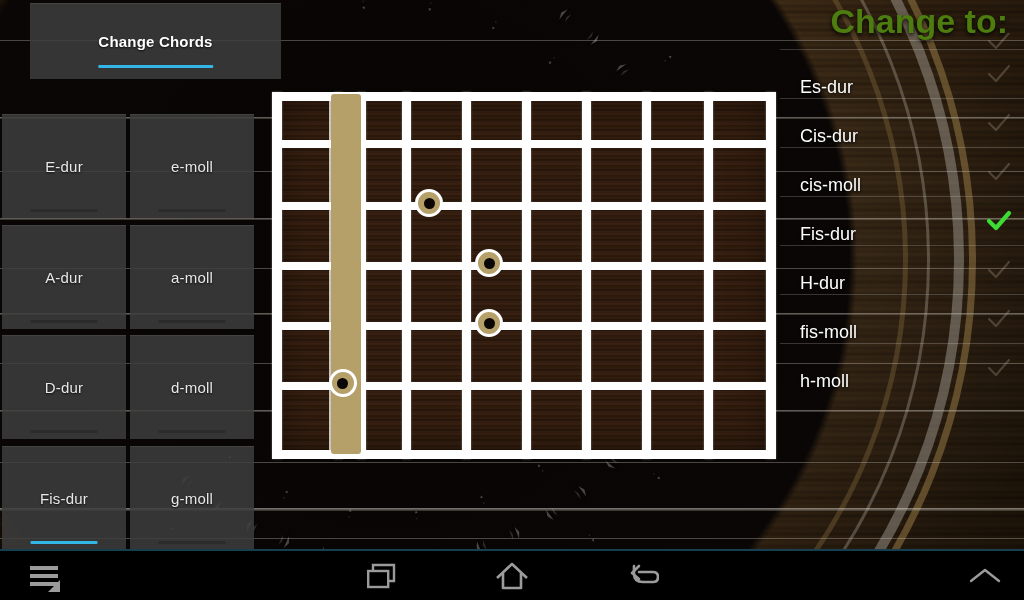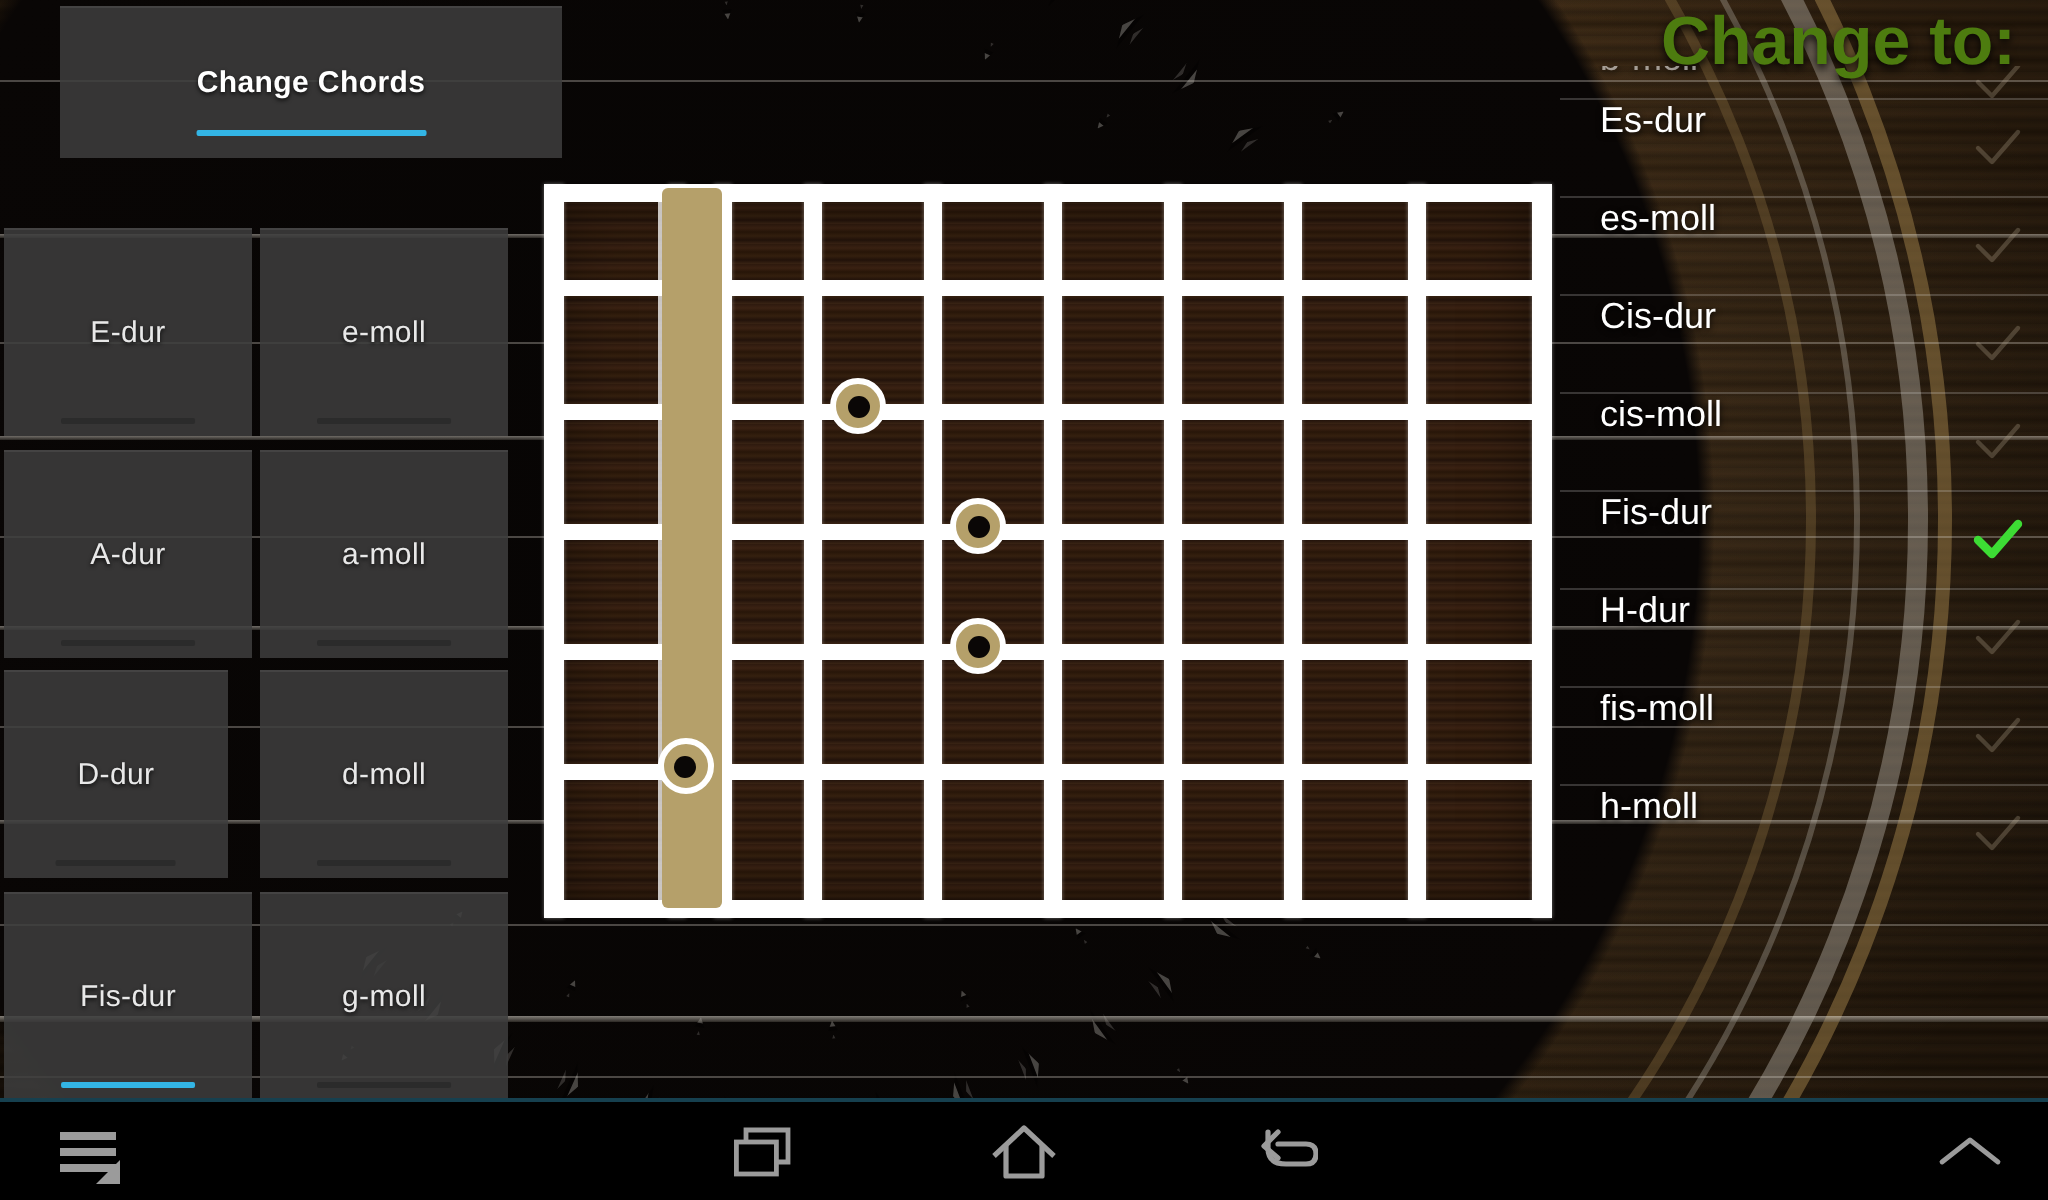--- a/index.html
+++ b/index.html
@@ -160,21 +160,21 @@
     position:absolute; left:0; top:2px; width:244px;
     text-align:right; padding-right:16px;
     color:#4d7c0f; font-size:34px; font-weight:bold;
     text-shadow:0 2px 4px rgba(0,0,0,.9);
   }
   #chord-list {
     position:absolute; left:0; top:33px; width:244px;
   }
   .list-item {
     position:relative; height:49px; width:244px;
-    display:flex; align-items:flex-start;
+    display:flex; align-items:flex-end;
     border-top:1px solid rgba(225,225,225,.22);
   }
   .list-item .name {
     margin-left:20px; color:#ffffff; font-size:18px;
     text-shadow:0 1px 3px rgba(0,0,0,.95);
   }
   .list-item .check {
     position:absolute; right:12px; top:50%; transform:translateY(-50%);
     width:26px; height:26px;
   }
@@ -261,21 +261,21 @@
           <span class="card-underline"></span>
         </div>
         <div class="chord-card" style="left: 2px; top: 225px; width: 124px; height: 104px;">
           <span class="lbl">A-dur</span>
           <span class="card-underline"></span>
         </div>
         <div class="chord-card" style="left: 130px; top: 225px; width: 124px; height: 104px;">
           <span class="lbl">a-moll</span>
           <span class="card-underline"></span>
         </div>
-        <div class="chord-card" style="left: 2px; top: 335px; width: 112px; height: 104px;">
+        <div class="chord-card" style="left: 2px; top: 335px; width: 124px; height: 104px;">
           <span class="lbl">D-dur</span>
           <span class="card-underline"></span>
         </div>
         <div class="chord-card" style="left: 130px; top: 335px; width: 124px; height: 104px;">
           <span class="lbl">d-moll</span>
           <span class="card-underline"></span>
         </div>
         <div class="chord-card" style="left: 2px; top: 446px; width: 124px; height: 104px;">
           <span class="lbl">Fis-dur</span>
           <span class="card-underline active"></span>
@@ -334,28 +334,20 @@
         </div>
         <div class="list-item">
           <span class="name">Es-dur</span>
           <span class="check">
             <svg viewBox="0 0 26 26">
               <polyline points="3,13 10,20 23,5" fill="none" stroke="rgba(190,175,150,.28)" stroke-width="2.2" stroke-linecap="round" stroke-linejoin="round"></polyline>
             </svg>
           </span>
         </div>
         <div class="list-item">
-          <span class="name">es-moll</span>
-          <span class="check">
-            <svg viewBox="0 0 26 26">
-              <polyline points="3,13 10,20 23,5" fill="none" stroke="rgba(190,175,150,.28)" stroke-width="2.2" stroke-linecap="round" stroke-linejoin="round"></polyline>
-            </svg>
-          </span>
-        </div>
-        <div class="list-item">
           <span class="name">Cis-dur</span>
           <span class="check">
             <svg viewBox="0 0 26 26">
               <polyline points="3,13 10,20 23,5" fill="none" stroke="rgba(190,175,150,.28)" stroke-width="2.2" stroke-linecap="round" stroke-linejoin="round"></polyline>
             </svg>
           </span>
         </div>
         <div class="list-item">
           <span class="name">cis-moll</span>
           <span class="check">

